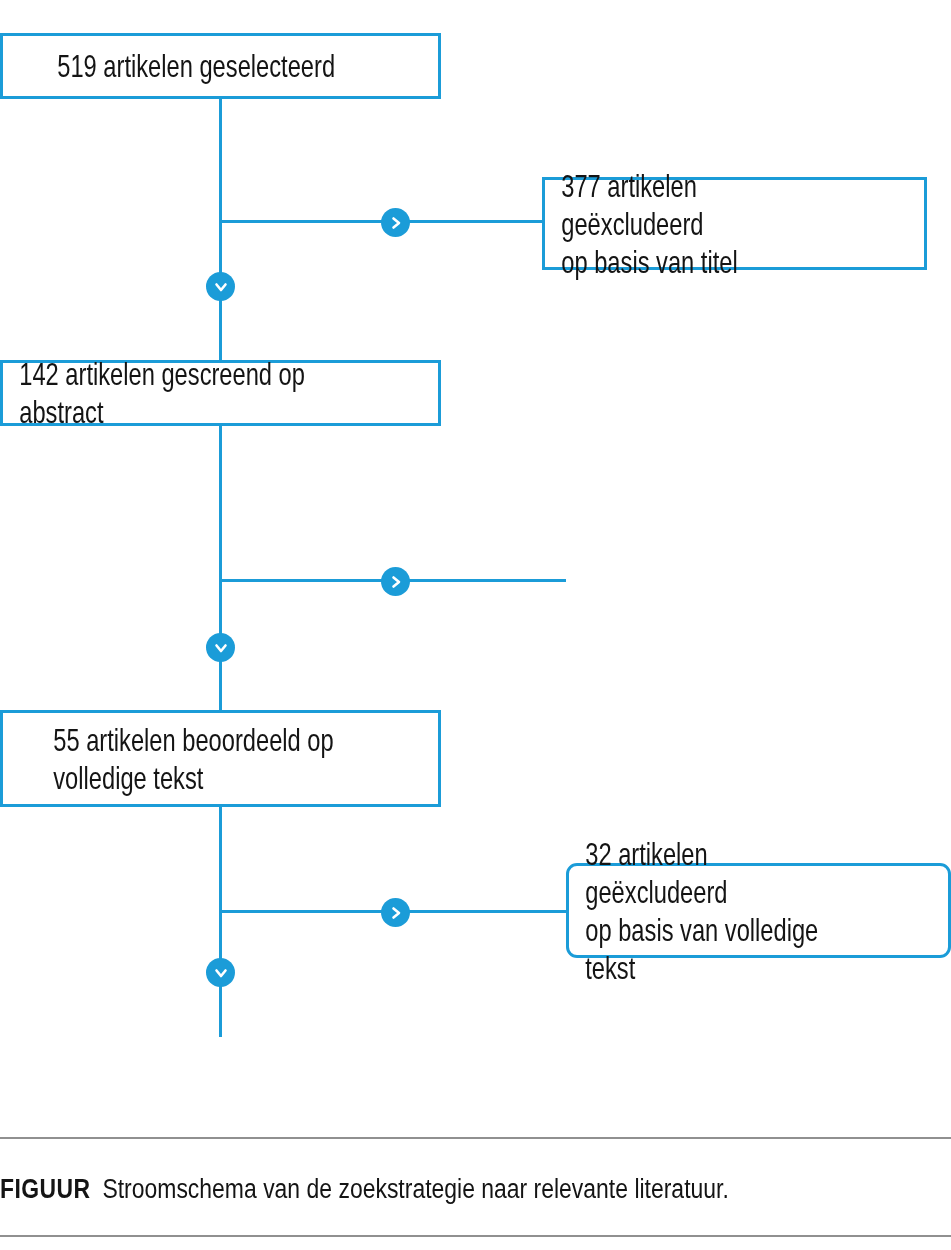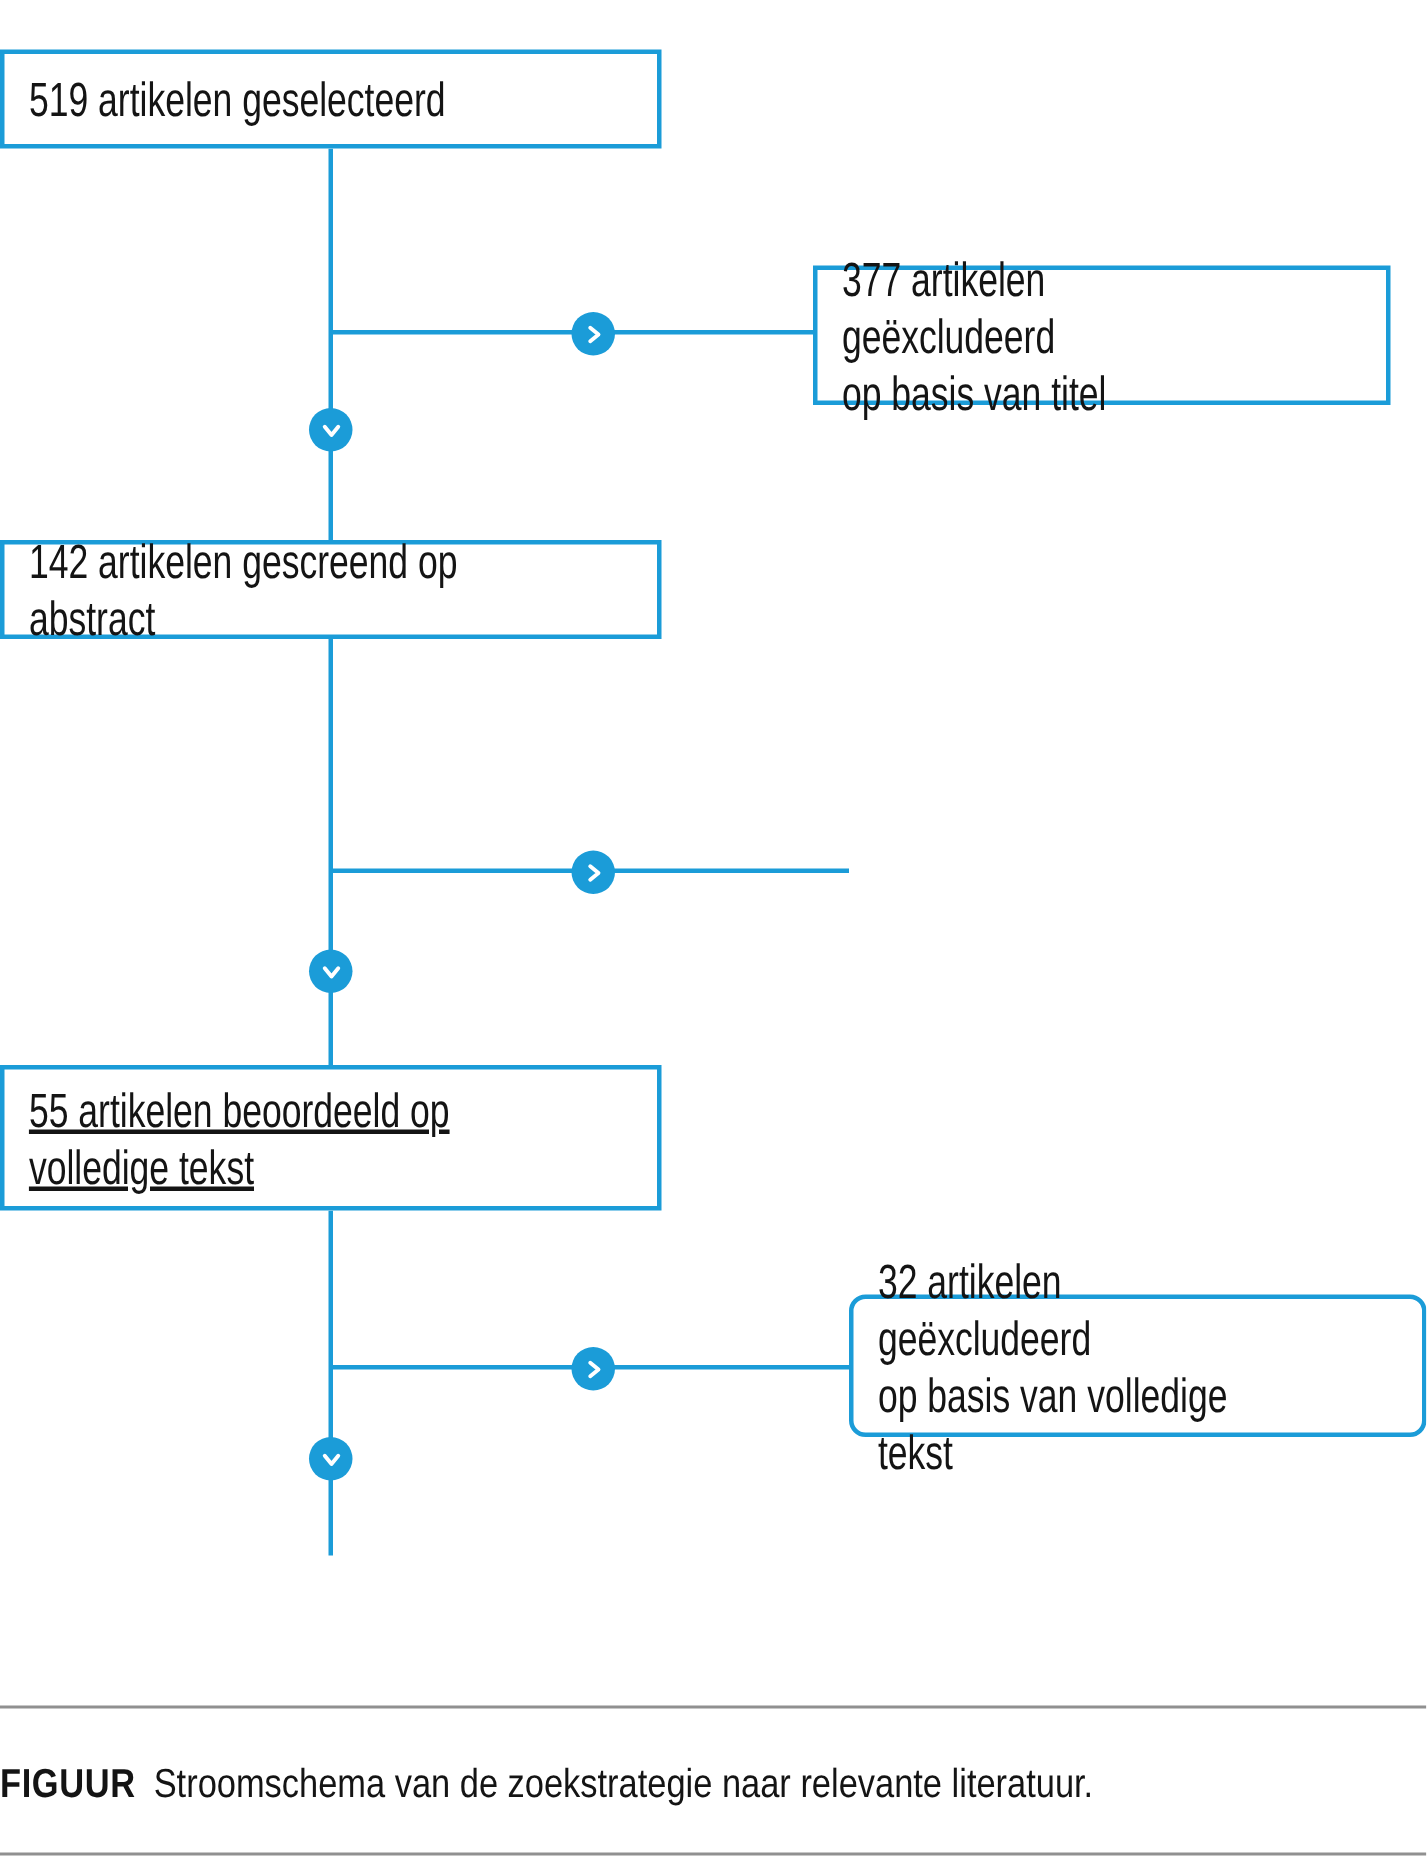--- a/index.html
+++ b/index.html
@@ -19,35 +19,36 @@
     overflow: hidden;
   }
 
   
   .fbox {
     position: absolute;
     background: #ffffff;
     border: 3px solid var(--accent);
     display: flex;
     align-items: center;
+    justify-content: flex-end;
   }
   .fbox .lbl {
     display: inline-block;
     font-size: 32px;
     line-height: 38px;
     white-space: pre-line;
     color: var(--text);
     transform: scaleX(0.74);
     transform-origin: 0 50%;
     padding-left: 22px;
   }
 
   .box-step-0 { left: 0;   top: 33;   width: 441px; height: 66px; top: 33px; }
   .box-step-1 { left: 0;   top: 360px; width: 441px; height: 66px; }
-  .box-step-2 { left: 0;   top: 710px; width: 441px; height: 97px; text-decoration: underline; }
+  .box-step-2 { left: 0;   top: 710px; width: 441px; height: 97px; }
   .box-step-3 { left: 0;   top: 1037px; width: 441px; height: 66px; }
 
   .box-excl-0 { left: 542px; top: 177px; width: 385px; height: 93px; }
   .box-excl-1 { left: 566px; top: 532px; width: 385px; height: 96px; }
   .box-excl-2 { left: 566px; top: 863px; width: 385px; height: 95px; border-radius: 11px; }
 
   
   .vline {
     position: absolute;
     left: 219px;

